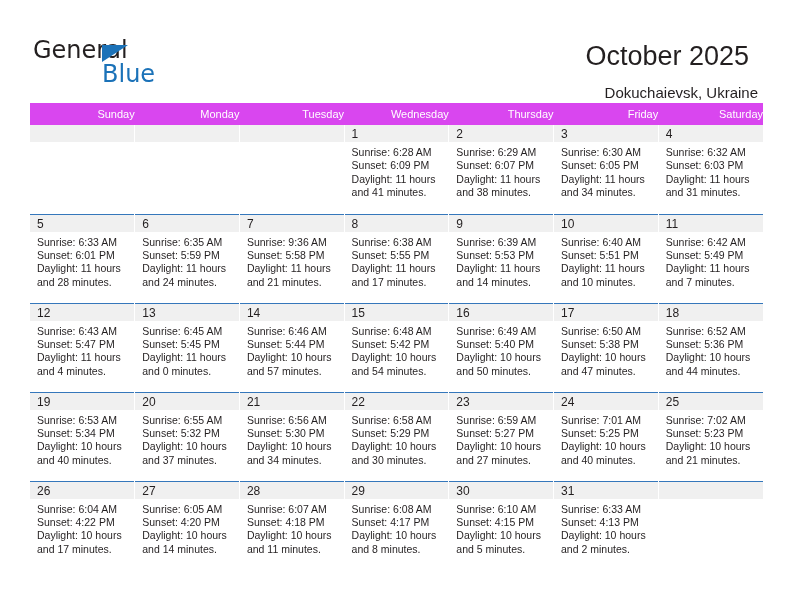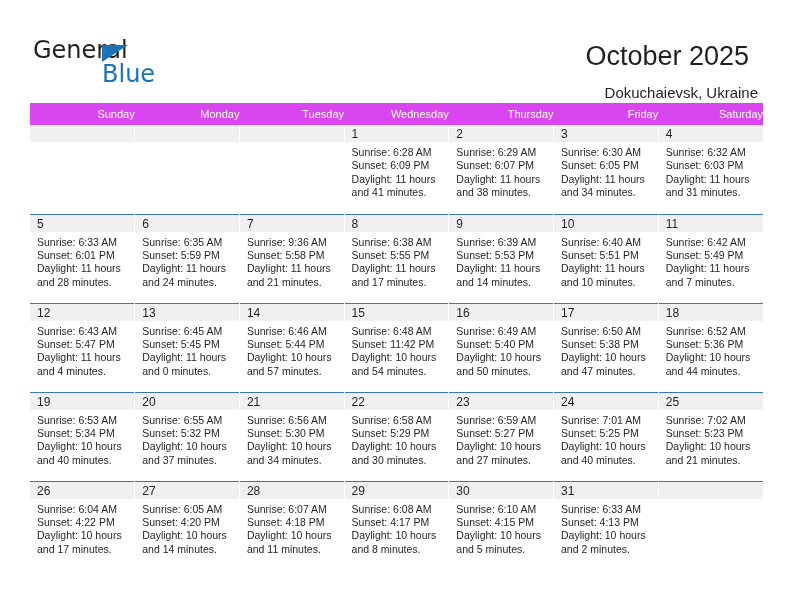--- a/index.html
+++ b/index.html
@@ -312,21 +312,21 @@
             <div class="details">
               <div>Sunrise: 6:46 AM</div>
               <div>Sunset: 5:44 PM</div>
               <div class="daylight">Daylight: 10 hours and 57 minutes.</div>
             </div>
           </td>
           <td class="day-cell">
             <span class="daynum">15</span>
             <div class="details">
               <div>Sunrise: 6:48 AM</div>
-              <div>Sunset: 11:42 PM</div>
+              <div>Sunset: 5:42 PM</div>
               <div class="daylight">Daylight: 10 hours and 54 minutes.</div>
             </div>
           </td>
           <td class="day-cell">
             <span class="daynum">16</span>
             <div class="details">
               <div>Sunrise: 6:49 AM</div>
               <div>Sunset: 5:40 PM</div>
               <div class="daylight">Daylight: 10 hours and 50 minutes.</div>
             </div>

